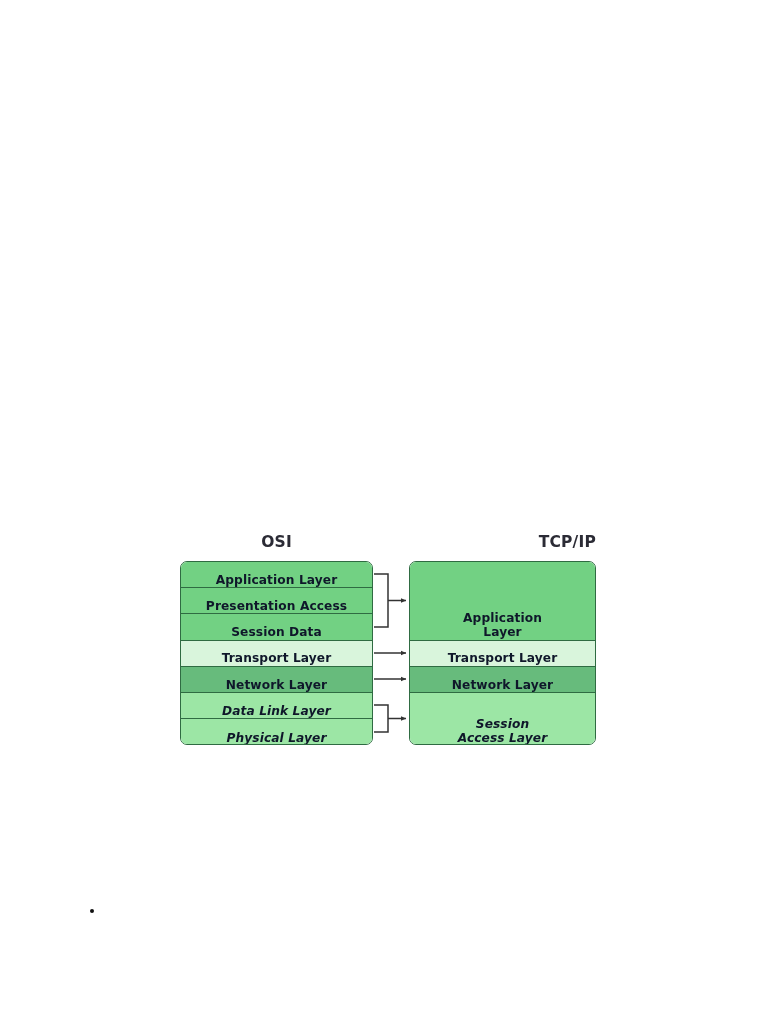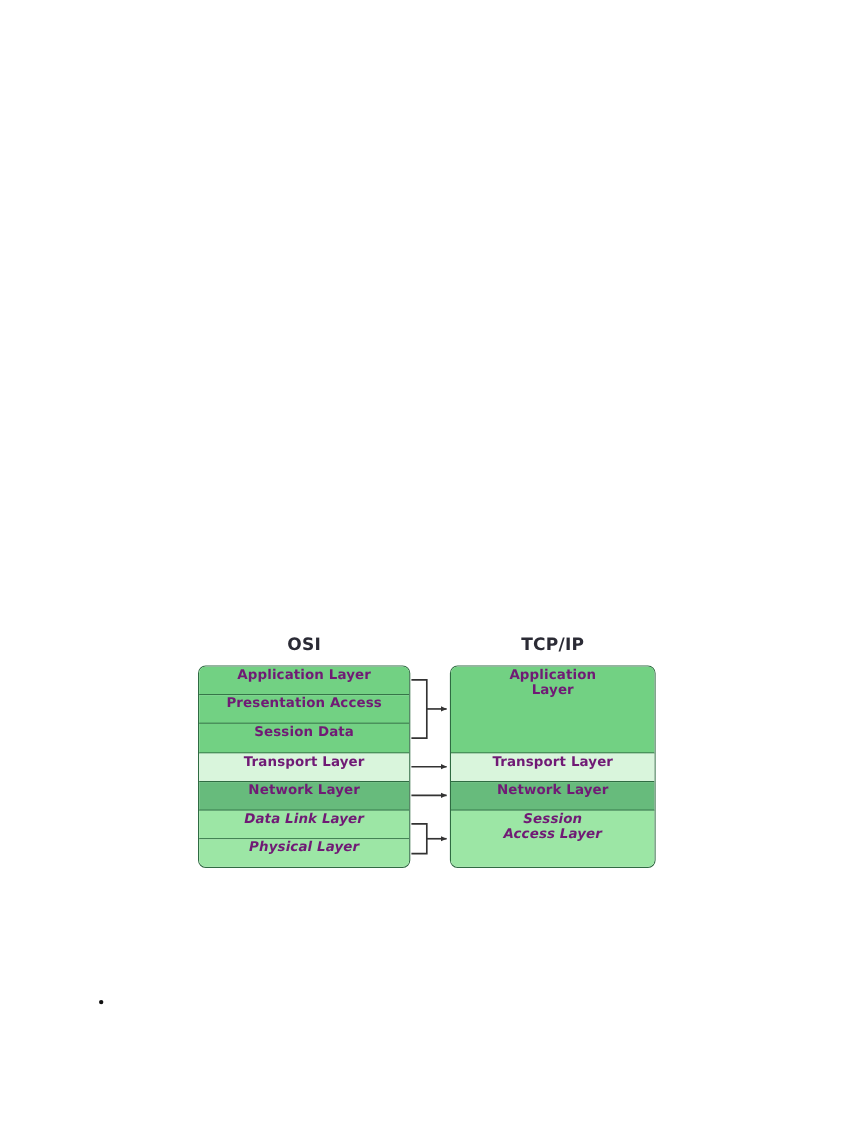--- a/index.html
+++ b/index.html
@@ -23,58 +23,57 @@
     background: #ffffff;
   }
 
   
   .diagram {
     position: absolute;
     left: 180px;
     top: 533px;
     width: 416px;
     height: 212px;
-    margin-top: 44px;
   }
 
   
   .col-title {
     position: absolute;
     top: 0;
     font-size: 15.5px;
     font-weight: bold;
     color: #2b2b35;
     letter-spacing: 0.2px;
     text-align: center;
     white-space: nowrap;
   }
   .col-title.osi   { left: 0;   width: 193px; }
-  .col-title.tcpip { left: 229px; width: 187px; }
+  .col-title.tcpip { left: 229px; width: 187px; text-align: right; }
 
   
   .stack {
     position: absolute;
     top: 28px;
     border: 1.6px solid #2f6b42;
     border-radius: 7px;
     overflow: hidden;
     box-sizing: border-box;
   }
   .stack.osi   { left: 0;   width: 193px; height: 184px; }
   .stack.tcpip { left: 229px; width: 187px; height: 184px; }
 
   .layer {
     box-sizing: border-box;
     display: flex;
-    align-items: flex-start;
+    align-items: flex-end;
     justify-content: center;
     text-align: center;
     font-size: 12.2px;
     font-weight: bold;
-    color: #701a75;
+    color: #0f172a;
     border-bottom: 1.4px solid #2f6b42;
     line-height: 1.18;
     letter-spacing: 0.1px;
   }
   .layer:last-child { border-bottom: none; }
 
   .layer .lbl { display: block; }
   .layer .lbl .ln { display: block; }
 
   

